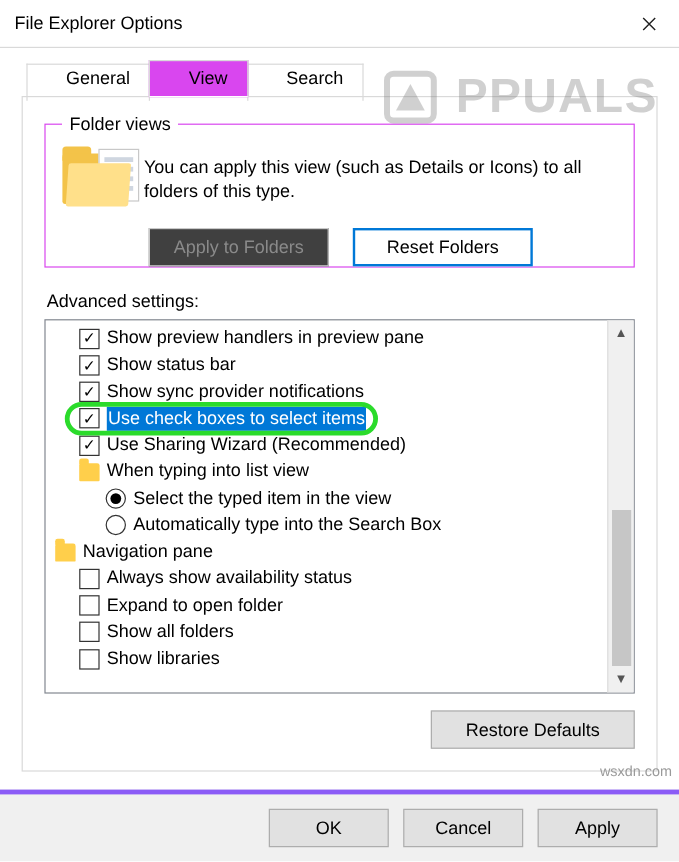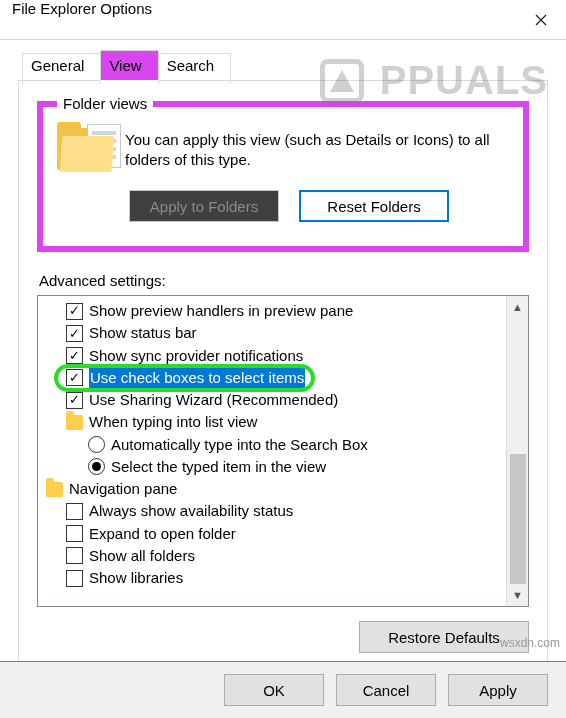--- a/index.html
+++ b/index.html
@@ -9,61 +9,62 @@
     font-size: 15px;
     background: #fff;
     color: #000;
     width: 566px;
     height: 718px;
     position: relative;
     overflow: hidden;
   }
   .titlebar {
     display: flex;
+    align-items: center;
     justify-content: space-between;
     height: 40px;
     padding: 0 0 0 12px;
     border-bottom: 1px solid #d9d9d9;
   }
   .titlebar .title { font-size: 15px; }
   .titlebar .close {
     width: 50px; height: 40px;
     display: flex; align-items: center; justify-content: center;
     font-size: 18px; cursor: default;
   }
   .content { padding: 10px 18px 18px 18px; }
   .tabstrip {
     display: flex;
     position: relative;
     margin-left: 4px;
   }
   .tab {
-    padding: 6px 16px 6px 8px;
+    padding: 6px 16px 6px 32px;
     border: 1px solid #d9d9d9;
     border-bottom: none;
     background: #fff;
     font-size: 15px;
     position: relative;
     margin-right: -1px;
   }
   .tab.inactive { top: 3px; padding-top:3px; padding-bottom:3px;}
   .tab.active {
     background: #d946ef;
     z-index: 2;
     border-bottom: 1px solid #fff;
   }
   .tabpanel {
     border: 1px solid #d9d9d9;
     margin-top: -1px;
     padding: 14px 18px 18px 18px;
     position: relative;
   }
   fieldset.folder-views {
-    border: 6px solid #d946ef;
-    padding: 10px 14px 24px 14px;
+    border: 1px solid #d946ef;
+    padding: 10px 14px 0 14px;
     margin: 0 0 20px 0;
   }
   fieldset.folder-views legend { padding: 0 6px; font-size:15px;}
   .fv-row { display: flex; gap: 8px; align-items: center; }
   .folder-icon {
     width: 60px; height: 56px; flex: 0 0 60px;
     position: relative;
   }
   .folder-back {
     position:absolute; left:0; top:6px; width:52px; height:42px;
@@ -149,21 +150,21 @@
     position:relative; display:inline-flex; align-items:center; gap:6px;
   }
   .green-ring{
     position:absolute; left:-12px; top:-4px; right:-10px; bottom:-4px;
     border:4px solid #2bdb2b; border-radius:18px; pointer-events:none;
   }
   .sel-text{ background:#0078d7; color:#fff; padding:0 1px;}
   .restore { display:flex; justify-content:flex-end; margin-top:14px;}
   .bottom-bar {
     position:absolute; left:0; right:0; bottom:0;
-    background:#f0f0f0; border-top:1px solid #8b5cf6;
+    background:#f0f0f0; border-top:4px solid #8b5cf6;
     padding:12px 18px; display:flex; justify-content:flex-end; gap:12px;
   }
   .bottom-bar button.w-btn{ min-width:100px;}
   .watermark{
     position:absolute; right:18px; top:58px;
     font-size:40px; font-weight:700; color:rgba(120,120,120,0.35);
     letter-spacing:1px; font-family:Arial,sans-serif;
     display:flex;align-items:center; pointer-events:none;gap:12px;
   }
   .watermark .a-icon{
@@ -241,28 +242,28 @@
           </div>
           <div class="item indent1">
             <span class="cb">✓</span>
             <span>Use Sharing Wizard (Recommended)</span>
           </div>
           <div class="item indent1">
             <span class="mini-folder"></span>
             <span>When typing into list view</span>
           </div>
           <div class="item indent2">
-            <span class="radio"></span>
-            <span>Automatically type into the Search Box</span>
-          </div>
-          <div class="item indent2">
             <span class="radio">
               <span class="dot"></span>
             </span>
             <span>Select the typed item in the view</span>
+          </div>
+          <div class="item indent2">
+            <span class="radio"></span>
+            <span>Automatically type into the Search Box</span>
           </div>
           <div class="item indent0">
             <span class="mini-folder"></span>
             <span>Navigation pane</span>
           </div>
           <div class="item indent1">
             <span class="cb"></span>
             <span>Always show availability status</span>
           </div>
           <div class="item indent1">

